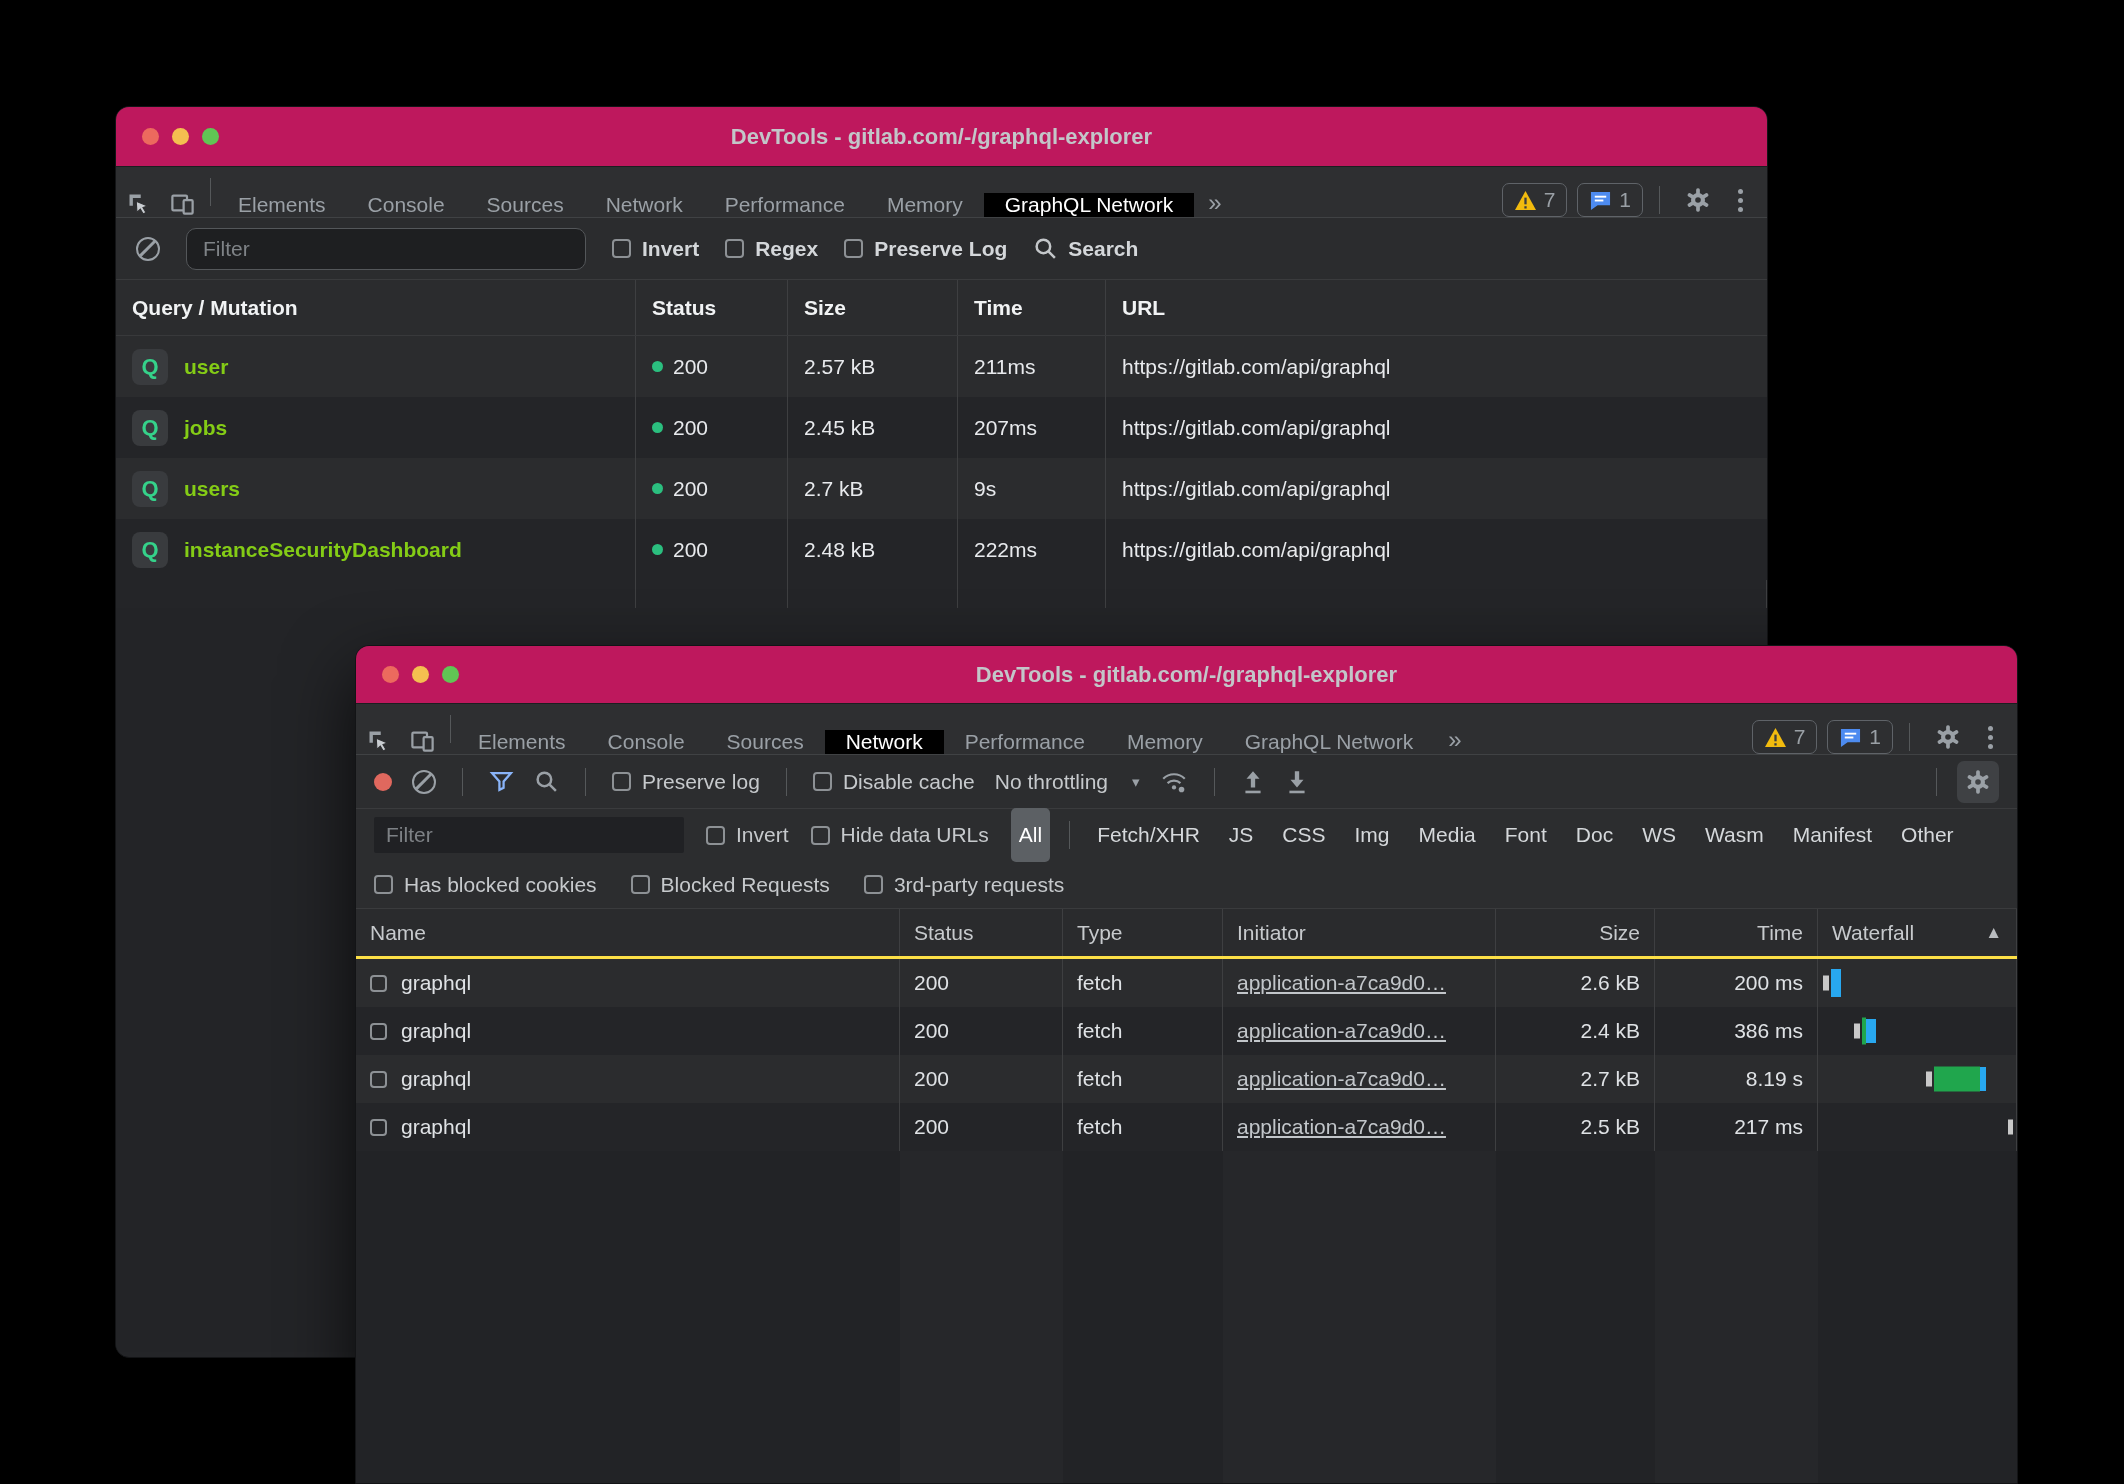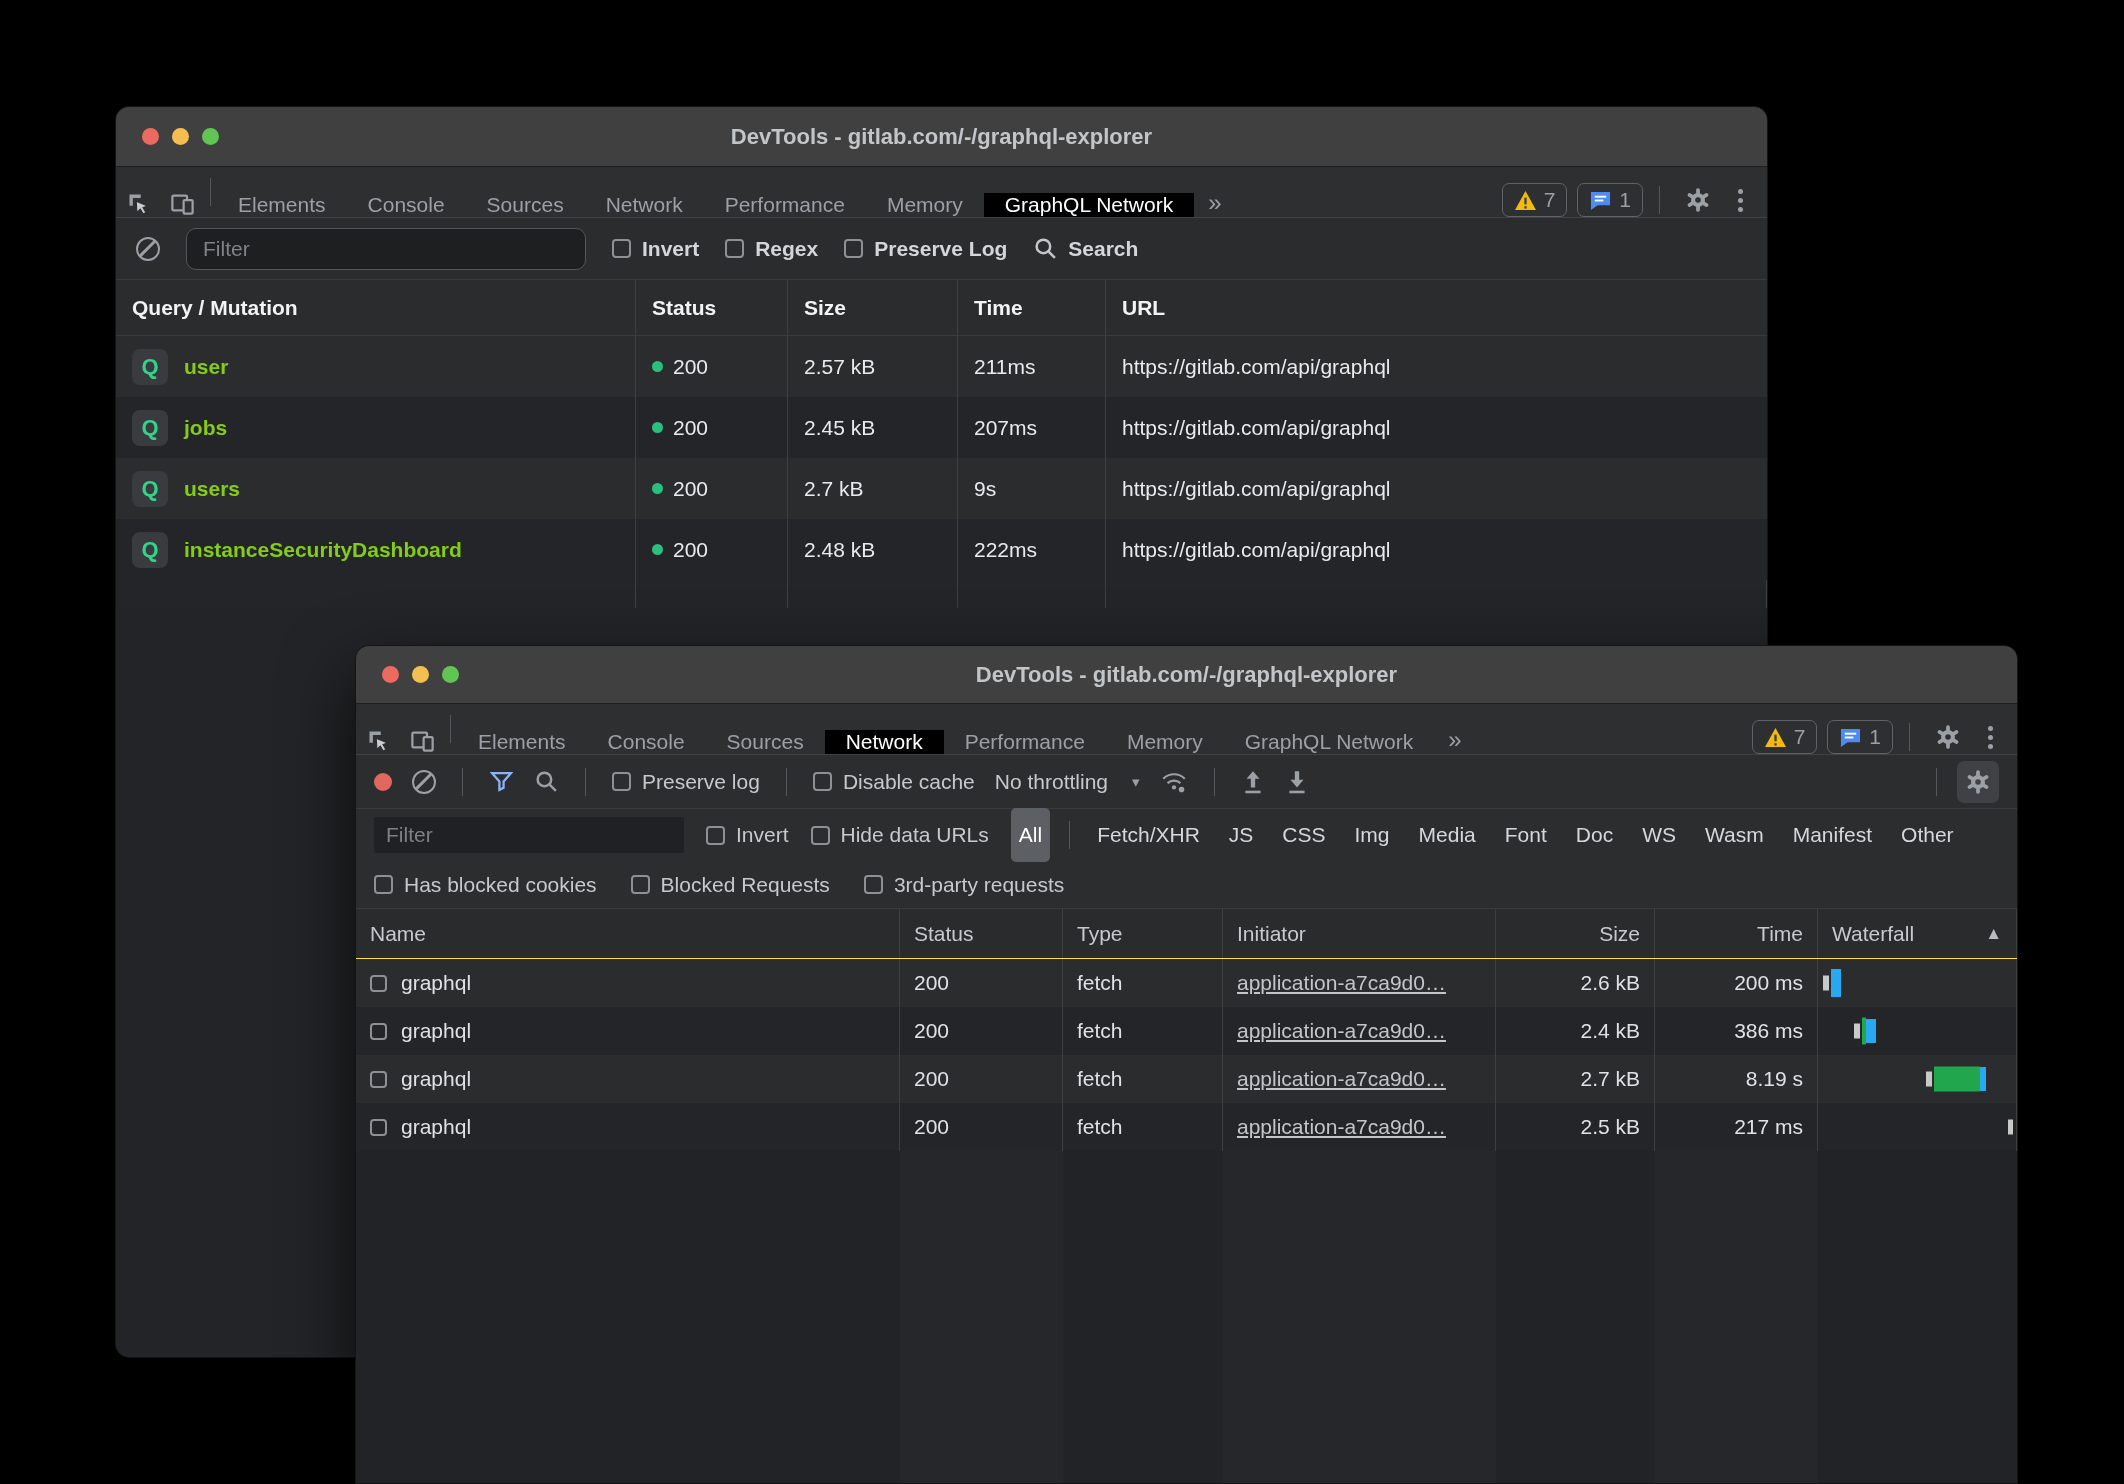--- a/index.html
+++ b/index.html
@@ -4,21 +4,21 @@
 <style>
   * { margin:0; padding:0; box-sizing:border-box; }
   html,body { width:2124px; height:1484px; background:#000; overflow:hidden;
               font-family:"Liberation Sans", sans-serif; }
   .window { position:absolute; background:#242528; border:1px solid #131416;
             box-shadow:0 28px 70px rgba(0,0,0,.72); overflow:hidden; }
   #back-window  { left:115px; top:106px;  width:1653px; height:1252px; border-radius:14px; }
   #front-window { left:355px; top:645px;  width:1663px; height:839px;  border-radius:14px 14px 0 0; }
 
   
-  .titlebar { height:60px; background:#404040; border-bottom:1px solid #1d1e20;
+  .titlebar { height:60px; background:#be185d; border-bottom:1px solid #1d1e20;
               display:flex; align-items:center; position:relative; }
   .lights { display:flex; gap:13px; margin-left:26px; }
   .light { width:17px; height:17px; border-radius:50%; }
   .light.red    { background:#ec6a5e; }
   .light.yellow { background:#f4bf50; }
   .light.green  { background:#61c554; }
   .win-title { position:absolute; left:0; right:0; text-align:center;
                font-size:22px; font-weight:bold; color:#c3c6c9; }
 
   
@@ -91,21 +91,21 @@
   .net-input::placeholder { color:#7d8185; }
   .pill { font-size:21px; color:#d5d8db; white-space:nowrap; padding:15px 8px; border-radius:5px; }
   .pill.selected { background:#5c6064; color:#fff; }
   .pills { display:flex; align-items:center; gap:13px; }
 
   
   .net-optsrow { height:48px; background:#2c2d2f; border-bottom:1px solid #3a3b3d;
                  display:flex; align-items:center; gap:34px; padding:0 18px; }
 
   
-  .nt-header { height:50px; display:flex; background:#2a2b2d; border-bottom:1px solid #fde047;
+  .nt-header { height:50px; display:flex; background:#2a2b2d; border-bottom:3px solid #fde047;
                font-size:21px; color:#c7cacd; }
   .nt-header .cell, .nt-row .cell { display:flex; align-items:center; padding:0 14px;
                border-right:1px solid #3e3f41; overflow:hidden; white-space:nowrap; }
   .nt-c1{width:544px;} .nt-c2{width:163px;} .nt-c3{width:160px;} .nt-c4{width:273px;}
   .nt-c5{width:159px;} .nt-c6{width:163px;}
   .nt-row { height:48px; display:flex; font-size:21px; color:#dfe2e5; }
   .nt-row.odd  { background:#2b2c2e; }
   .nt-row.even { background:#242528; }
   .cell.num { justify-content:flex-end; }
   .init-link { color:#c2c6ca; text-decoration:underline; overflow:hidden;

